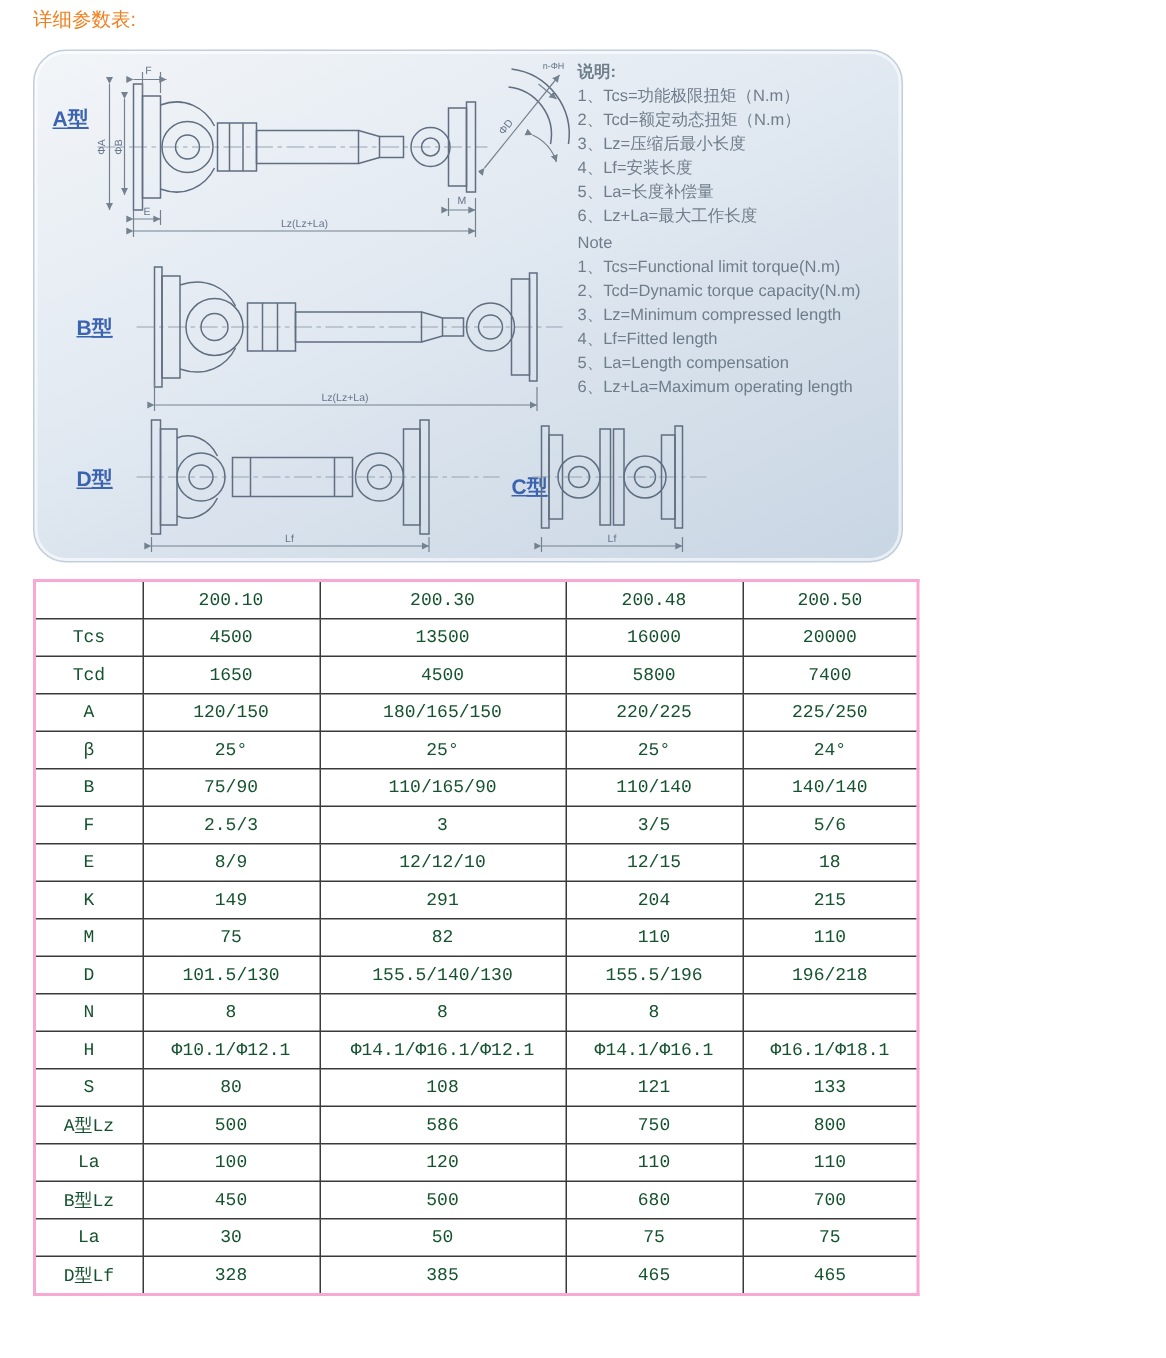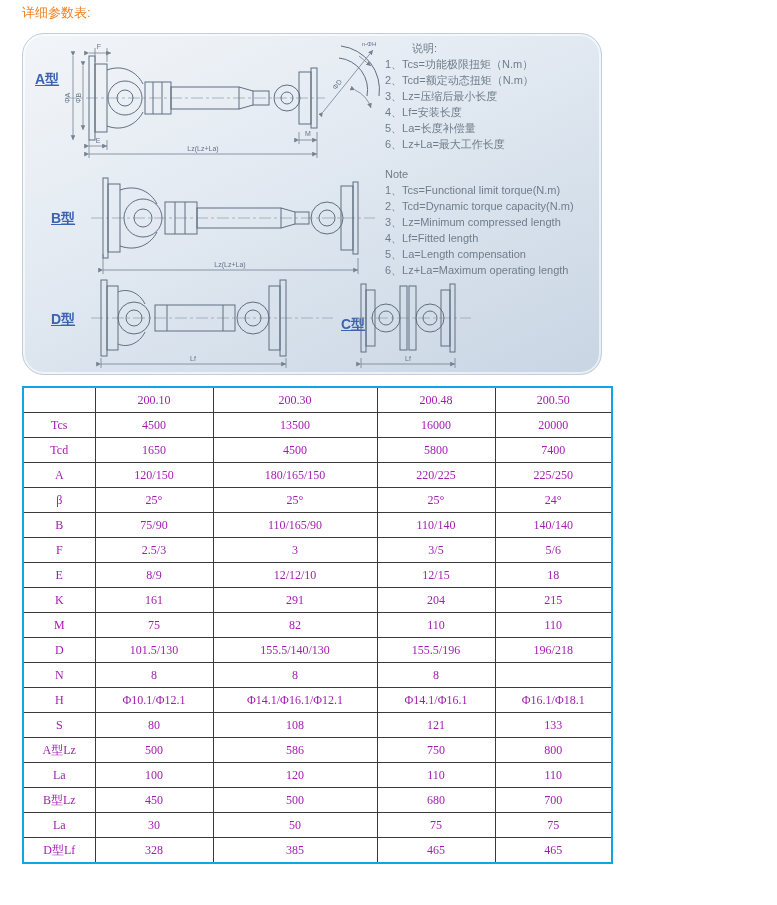--- a/index.html
+++ b/index.html
@@ -3,31 +3,31 @@
 <meta charset="utf-8">
 <style>
   html,body{margin:0;padding:0;background:#fff;}
   body{width:777px;height:905px;position:relative;font-family:"Liberation Sans","DejaVu Sans",sans-serif;}
   .page-title{position:absolute;left:22px;top:4px;font-size:13px;font-weight:normal;color:#f0801f;}
   .panel{position:absolute;left:22px;top:33px;width:578px;height:340px;border-radius:22px;
          background:linear-gradient(155deg,#f2f5f8 0%,#e3eaf2 40%,#c8d5e3 100%);
          border:1px solid #c2cedd;box-shadow:inset 0 0 0 2px rgba(255,255,255,.6);}
   .type-label{position:absolute;color:#3b63b0;font-weight:bold;font-size:14px;text-decoration:underline;}
   .legend{position:absolute;left:362px;top:6px;width:212px;font-size:11px;line-height:16px;color:#6f7d8b;}
-  .lg-title{font-weight:normal;margin-left:27px;}
-  .lg-note{margin-top:14px;}
+  .lg-title{font-weight:bold;}
+  .lg-note{margin-top:2px;}
   .lg-line{white-space:nowrap;overflow:hidden;}
   .dwg{position:absolute;}
   .ln{stroke:#5f6e80;fill:none;stroke-width:1;}
   .cl{stroke:#97a4b4;stroke-width:0.8;fill:none;stroke-dasharray:12 3 3 3;}
   .dim{stroke:#74828f;stroke-width:0.8;fill:none;}
   .dwg text{fill:#66758a;font-size:7px;font-family:"Liberation Sans","DejaVu Sans",sans-serif;}
   table.spec{position:absolute;left:22px;top:386px;border-collapse:collapse;table-layout:fixed;
-             font-family:Liberation Serif, serif;font-size:12px;color:#a21caf;
-             border:2px solid #0ea5e9;background:#fff;}
+             font-family:Liberation Mono, monospace;font-size:12px;color:#14532d;
+             border:2px solid #f9a8d4;background:#fff;}
   .spec th,.spec td{border:1px solid #3a3a3a;height:24px;text-align:center;font-weight:normal;
                     padding:0 2px;overflow:hidden;white-space:nowrap;}
   .spec th.left{text-align:center;padding-left:2px;}
 </style>
 </head>
 <body>
 
 <div class="page-title">详细参数表:</div>
 
 <div class="panel">
@@ -239,21 +239,21 @@
       </tr>
       <tr>
         <th>E</th>
         <td>8/9</td>
         <td>12/12/10</td>
         <td>12/15</td>
         <td>18</td>
       </tr>
       <tr>
         <th>K</th>
-        <td>161</td>
+        <td>149</td>
         <td>291</td>
         <td>204</td>
         <td>215</td>
       </tr>
       <tr>
         <th>M</th>
         <td>75</td>
         <td>82</td>
         <td>110</td>
         <td>110</td>

